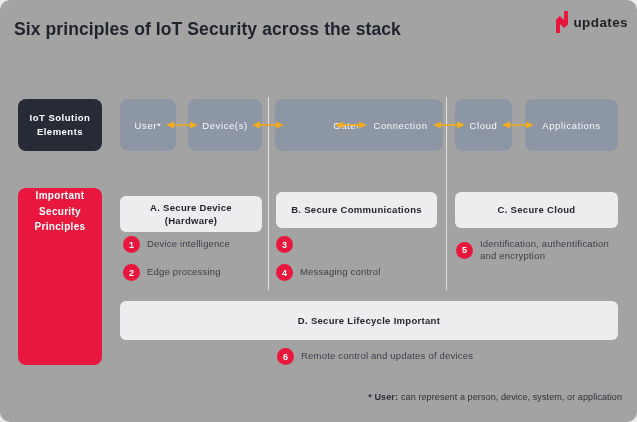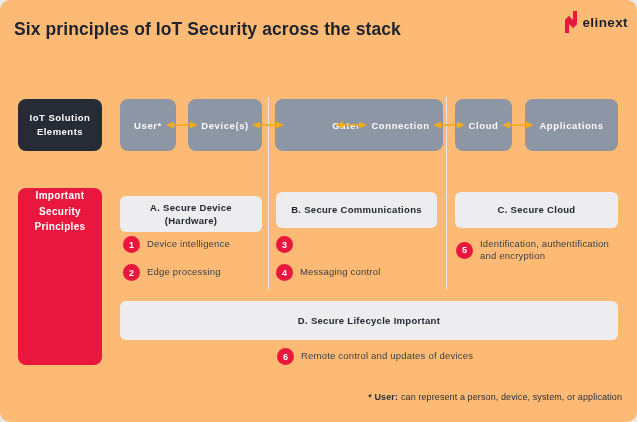--- a/index.html
+++ b/index.html
@@ -1,37 +1,37 @@
 <!DOCTYPE html>
 <html><head>
 <meta charset="utf-8">
 <style>
   html,body{margin:0;padding:0;background:#e9eaec;font-family:"Liberation Sans",sans-serif;}
   .canvas{
     position:relative;width:637px;height:422px;margin:0 auto;
-    background:#fdba74;border-radius:10px;overflow:hidden;
+    background:#a3a3a3;border-radius:10px;overflow:hidden;
   }
   .title{
     position:absolute;left:14px;top:19px;
     font-size:17.5px;font-weight:700;color:#20242e;letter-spacing:.1px;
   }
   
   .logo{position:absolute;right:9px;top:11px;display:flex;align-items:center;gap:4px;}
   .logo svg{display:block;}
   .logo-text{font-size:13.5px;font-weight:600;color:#1f2127;letter-spacing:.4px;}
 
   
   .node{
     position:absolute;top:99px;height:52px;border-radius:8px;
     display:flex;align-items:center;justify-content:center;text-align:center;
   }
   .node.dark{background:#262b36;color:#fff;font-size:9.5px;font-weight:700;
     letter-spacing:.5px;line-height:1.5;}
   .node.gray{background:#8d96a4;color:rgba(255,255,255,.95);font-size:9.5px;
-    font-weight:700;letter-spacing:.6px;}
+    font-weight:400;letter-spacing:.6px;}
   .dark-inner{width:62px;}
 
   .arrow{position:absolute;top:120px;width:34px;height:10px;}
 
   .separator{position:absolute;top:97px;width:1px;height:193px;background:#e2e3e7;}
 
   
   .principles-box{
     position:absolute;left:18px;top:188px;width:84px;height:177px;border-radius:8px;
     background:#e9173d;color:#fff;display:flex;align-items:flex-start;justify-content:center;
@@ -81,21 +81,21 @@
   <div class="title">Six principles of IoT Security across the stack</div>
 
   <div class="logo">
     <span>
       <svg width="14" height="22" viewBox="0 0 14 22">
         <path d="M1,9 L5,5 L5,22 L1,22 Z" fill="#e9173d"></path>
         <path d="M9,0 L13,0 L13,13 L9,17 Z" fill="#e9173d"></path>
         <path d="M1,9 L5,5 L13,13 L9,17 Z" fill="#e9173d"></path>
       </svg>
     </span>
-    <span class="logo-text">elinext</span>
+    <span class="logo-text">updates</span>
   </div>
 
   <div class="node dark" style="left:18px;width:84px;">
     <div class="dark-inner">IoT Solution Elements</div>
   </div>
 
   <div class="node gray" style="left:120px;width:56px;">
     <span>User*</span>
   </div>
   <div class="node gray" style="left:188px;width:74px;">

